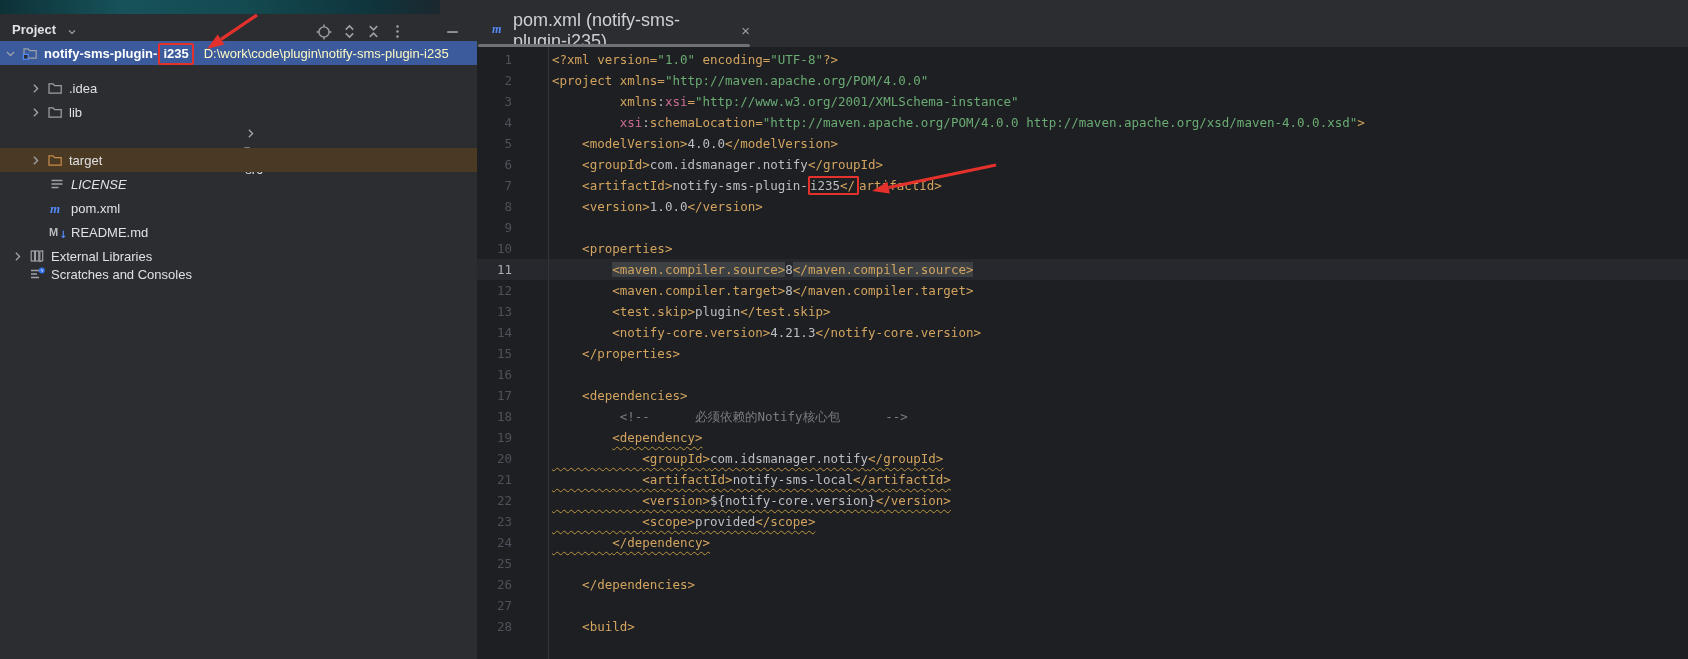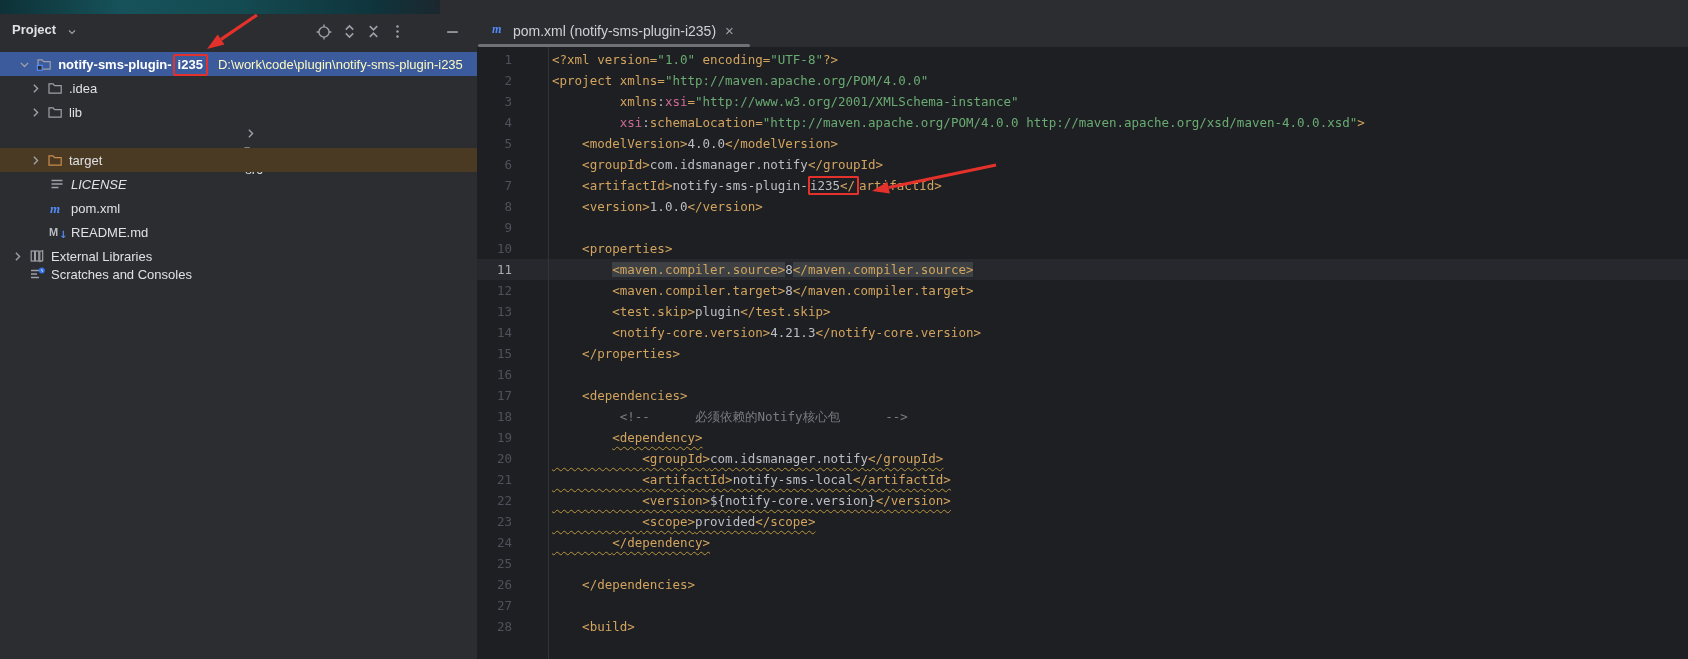--- a/index.html
+++ b/index.html
@@ -27,21 +27,21 @@
   .ticon{width:20px;flex:0 0 20px;display:flex;align-items:center;}
   .lbl{margin-left:2px;}
   .lbl.bold{font-weight:700;color:#ffffff;}
   .path{margin-left:10px;color:#fef9c3;font-weight:400;}
   .name-box{display:inline-block;border:2.5px solid #e5312b;border-radius:2px;
             padding:1px 3px 2px 3px;margin:-4px 0 -4px 1px;}
   
   .tabbar{position:absolute;left:477px;top:14px;right:0;height:33px;background:#2b2d30;}
   .tab{position:absolute;left:1px;top:0;height:33px;width:272px;display:flex;align-items:center;
        padding-left:13px;box-sizing:border-box;cursor:pointer;}
-  .tab-label{color:#ced0d6;font-size:14px;margin-left:7px;}
+  .tab-label{color:#ced0d6;font-size:18px;margin-left:7px;}
   .tab-close{color:#9da0a8;font-size:15px;margin-left:9px;line-height:1;cursor:pointer;}
   .tab-underline{position:absolute;left:0;bottom:0;width:272px;height:3px;background:#6e7176;border-radius:2px;}
   .editor{position:absolute;left:477px;top:47px;right:0;bottom:0;background:#1e1f22;overflow:hidden;cursor:text;}
   .gutter-sep{position:absolute;left:71px;top:0;bottom:0;width:1px;background:#313438;z-index:3;}
   .cl{position:absolute;left:0;right:0;height:21px;line-height:21px;padding-left:75px;
       font-family:"DejaVu Sans Mono","Liberation Mono",monospace;font-size:12.5px;white-space:pre;z-index:2;}
   .cl.cur{background:#26282e;}
   .ln{position:absolute;left:0;top:0;width:35px;text-align:right;color:#4d525a;}
   .cl.cur .ln{color:#a9abb0;}
   .tk-g{color:#d2a45f;}
@@ -97,21 +97,21 @@
           <circle cx="8" cy="12.8" r="1.2"></circle>
         </svg>
     </span>
     <span class="ph-icon" style="left:444px">
       <svg width="17" height="17" viewBox="0 0 16 16" fill="none" stroke="currentColor" stroke-width="1.6">
           <path d="M3 8.5h10"></path>
         </svg>
     </span>
   </div>
   <div class="tree">
-      <div class="trow selected" style="top: 38px; padding-left: 4px; justify-content: center;">
+      <div class="trow selected" style="top: 27px; padding-left: 4px;">
         <span class="chev open">
           <svg width="13" height="13" viewBox="0 0 16 16" fill="none" stroke="#9da0a8" stroke-width="1.7">
             <path d="M6 3.5 10.5 8 6 12.5"></path>
           </svg>
         </span>
         <span class="ticon">
           <svg width="16" height="16" viewBox="0 0 16 16" fill="none" stroke="#9da0a8" stroke-width="1.2">
             <path d="M2 13.2V3.8h4.1l1.5 1.8h6.6v7.6z"></path>
             <rect x="1.4" y="9.4" width="4.8" height="4.8" fill="#2b2d30" stroke="#548af7"></rect>
           </svg>

